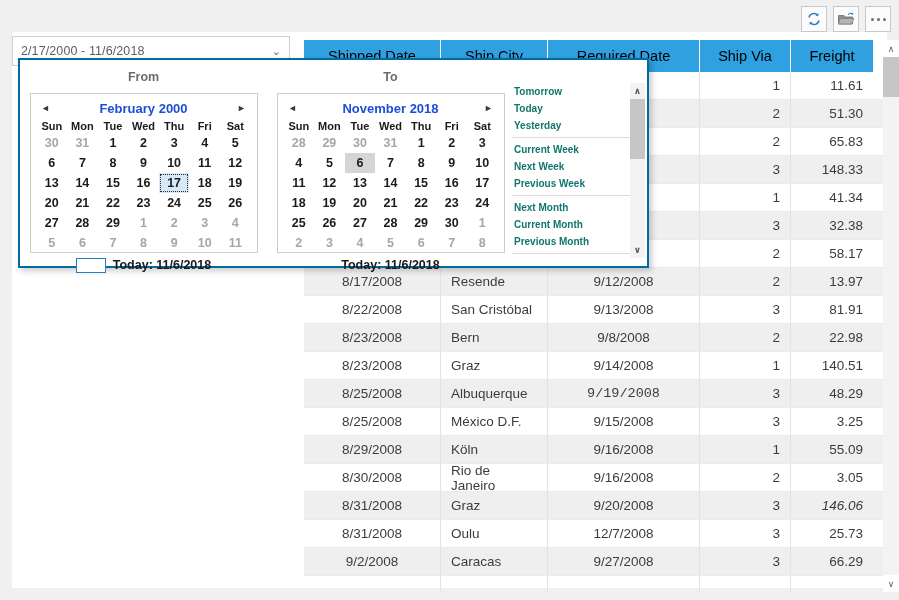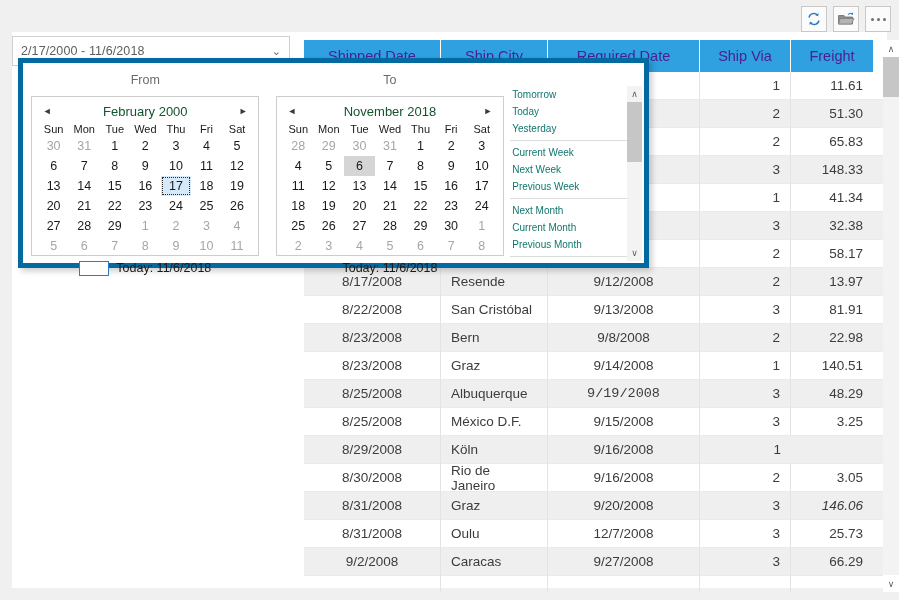--- a/index.html
+++ b/index.html
@@ -33,21 +33,21 @@
     background:#fff;border:1px solid #cfcfcf;box-sizing:border-box;
     display:flex;align-items:center;padding:0 8px;
   }
   .combo-text{font-size:12.5px;color:#5d5d5d;flex:1;letter-spacing:.1px;}
   .combo-chev{color:#6b6b6b;font-size:11px;line-height:1;}
 
   
   .grid{position:absolute;left:304px;top:40px;width:583px;height:552px;overflow:hidden;}
   .grid-head{display:flex;height:32px;}
   .hcell{
-    background:#2fa0e0;color:#4c1d95;font-size:14.5px;
+    background:#2fa0e0;color:#000000;font-size:14.5px;
     display:flex;align-items:center;justify-content:center;
     box-sizing:border-box;border-right:1px solid #ffffff;
     font-weight:400;
   }
   .hcell:last-child{border-right:none;}
   .c1{width:137px;}
   .c2{width:107px;}
   .c3{width:152px;}
   .c4{width:91px;}
   .c5{width:82px;}
@@ -69,33 +69,34 @@
     position:absolute;right:0px;top:40px;width:16px;height:552px;
     background:#ffffff;display:flex;flex-direction:column;align-items:center;
   }
   .vs-arrow{width:16px;height:17px;display:flex;align-items:center;justify-content:center;color:#5b5b5b;font-size:9px;}
   .vs-track{flex:1;width:16px;background:#f3f3f3;position:relative;}
   .vs-thumb{position:absolute;top:0;left:0;width:16px;height:40px;background:#c6c6c6;}
 
   
   .popup{
     position:absolute;left:18px;top:58px;width:631px;height:210px;
-    background:#ffffff;border:5px solid #0369a1;box-sizing:border-box;
+    background:#ffffff;border:2px solid #0369a1;box-sizing:border-box;
     box-shadow:3px 3px 6px rgba(0,0,0,.20);
     display:flex;
+    font-weight:bold;
   }
   .cal-col{width:247px;padding-top:10px;box-sizing:border-box;display:flex;flex-direction:column;align-items:center;}
   .cal-title{font-size:12.5px;color:#6b6b6b;margin-bottom:9px;}
   .calbox{
     width:228px;height:160px;border:1px solid #cdcdcd;background:#fff;box-sizing:border-box;
     padding:3px 6px 0 6px;
   }
   .cal-nav{display:flex;align-items:center;height:22px;}
   .cal-arrow{width:18px;text-align:center;color:#3a3a3a;font-size:9px;line-height:1;cursor:pointer;}
-  .cal-month{flex:1;text-align:center;font-size:13px;color:#14532d;}
+  .cal-month{flex:1;text-align:center;font-size:13px;color:#1d4ed8;}
   .dow{display:flex;margin-top:1px;}
   .dow span{
     width:31px;text-align:center;font-size:11px;color:#1a1a1a;
   }
   .weeks{margin-top:1px;}
   .wk{display:flex;}
   .day{
     width:31px;height:20px;line-height:20px;text-align:center;
     font-size:12.5px;color:#1a1a1a;box-sizing:border-box;
   }
@@ -255,20 +256,21 @@
           <div class="cell lft" style="width: 107px;">México D.F.</div>
           <div class="cell ctr" style="width: 152px;">9/15/2008</div>
           <div class="cell rgt" style="width: 91px;">3</div>
           <div class="cell rgt" style="width: 82px;">3.25</div>
         </div>
         <div class="row alt">
           <div class="cell ctr" style="width: 137px;">8/29/2008</div>
           <div class="cell lft" style="width: 107px;">Köln</div>
           <div class="cell ctr" style="width: 152px;">9/16/2008</div>
           <div class="cell rgt" style="width: 91px;">1</div>
+          <div class="cell rgt" style="width: 82px;">55.09</div>
         </div>
         <div class="row">
           <div class="cell ctr" style="width: 137px;">8/30/2008</div>
           <div class="cell lft" style="width: 107px;">Rio de Janeiro</div>
           <div class="cell ctr" style="width: 152px;">9/16/2008</div>
           <div class="cell rgt" style="width: 91px;">2</div>
           <div class="cell rgt" style="width: 82px;">3.05</div>
         </div>
         <div class="row alt">
           <div class="cell ctr" style="width: 137px;">8/31/2008</div>

